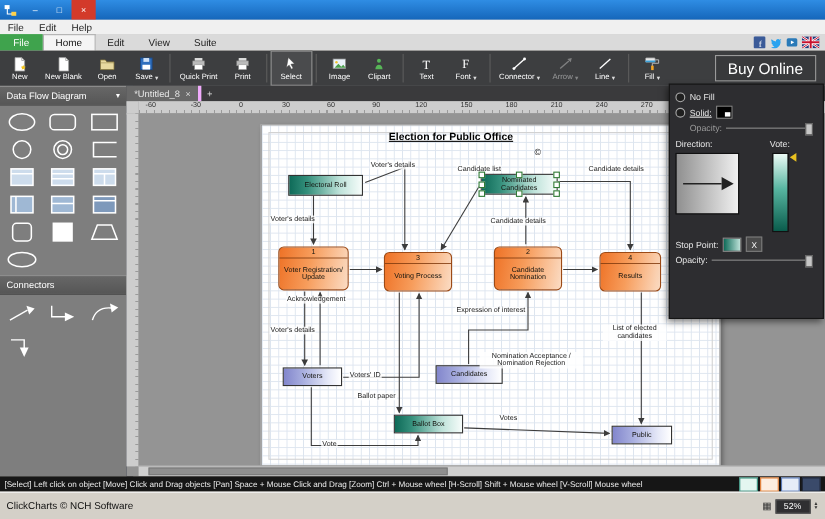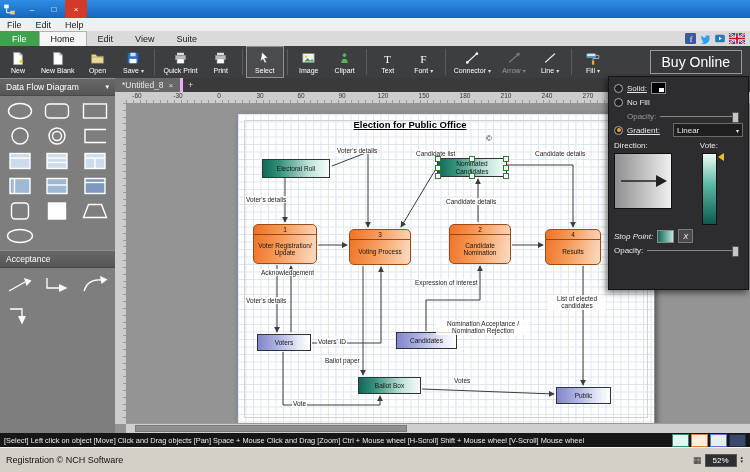--- a/index.html
+++ b/index.html
@@ -454,21 +454,21 @@
             <path d="M3.5 16.5L8.5 3.5h13l5 13z"></path>
           </svg>
         </div>
         <div class="shape-cell">
           <svg class="shape-svg" width="30" height="20" viewBox="0 0 30 20">
             <ellipse cx="15" cy="10" rx="12.5" ry="6.5"></ellipse>
           </svg>
         </div>
       </div>
     <div class="side-header">
-      <span>Acceptance</span>
+      <span>Connectors</span>
     </div>
     <div class="conn-grid" id="connGrid">
         <div class="conn-cell">
           <svg class="conn-svg" width="30" height="24" viewBox="0 0 30 24">
             <line x1="4" y1="17" x2="20" y2="8"></line>
             <path d="M19 4l7.5 2.5-5 5.5z" fill="#fff" stroke="none"></path>
           </svg>
         </div>
         <div class="conn-cell">
           <svg class="conn-svg" width="30" height="24" viewBox="0 0 30 24">
@@ -601,58 +601,50 @@
         </div>
     </div>
     <div class="hscroll">
       <span class="hthumb"></span>
     </div>
   </div>
 
   <div class="fill-panel">
     <div class="fp-row">
       <span class="radio"></span>
+      <span>No Fill</span>
+    </div>
+    <div class="fp-row">
+      <span class="radio"></span>
       <span class="fp-link">Solid:</span>
       <span class="swatch-bw"></span>
-    </div>
-    <div class="fp-row">
-      <span class="radio"></span>
-      <span>No Fill</span>
     </div>
     <div class="fp-row disabled">
       <span style="width:9px;"></span>
       <span>Opacity:</span>
       <span class="slider-track">
           <span class="slider-thumb"></span>
         </span>
     </div>
-    <div class="fp-row">
-      <span class="radio selected"></span>
-      <span class="fp-link">Gradient:</span>
-      <span class="dropdown">
-        <span>Linear</span>
-        <span class="dd">▾</span>
-      </span>
-    </div>
     <div class="fp-labels">
       <span>Direction:</span>
       <span class="stops-l">Vote:</span>
     </div>
     <div class="fp-preview">
       <div class="direction-box">
         <svg width="54" height="52">
             <line x1="5" y1="26" x2="40" y2="26" stroke="#222" stroke-width="1.5"></line>
             <path d="M40 20l11 6-11 6z" fill="#222"></path>
           </svg>
       </div>
       <div class="stops-bar">
         <span class="stop-marker"></span>
       </div>
     </div>
-    <div class="fp-row" style="margin-top:2px;font-style:italic;">
+    <div class="fp-row" style="margin-top:2px;">
       <span>Stop Point:</span>
       <span class="swatch-teal"></span>
       <span class="xbtn">X</span>
     </div>
     <div class="fp-row">
       <span>Opacity:</span>
       <span class="slider-track">
           <span class="slider-thumb"></span>
         </span>
     </div>
@@ -662,21 +654,21 @@
     <span>[Select] Left click on object [Move] Click and Drag objects [Pan] Space + Mouse Click and Drag [Zoom] Ctrl + Mouse wheel [H-Scroll] Shift + Mouse wheel [V-Scroll] Mouse wheel</span>
     <span class="thumbs" id="thumbs">
         <span class="thumb t1"></span>
         <span class="thumb t2"></span>
         <span class="thumb t3"></span>
         <span class="thumb t4"></span>
       </span>
   </div>
 
   <div class="bottombar">
-    <span>Registration © NCH Software</span>
+    <span>ClickCharts © NCH Software</span>
     <span class="zoom-area">
       <span class="grid-glyph">▦</span>
       <span class="zoom-box">52%</span>
       <span class="zoom-spin">
         <span>▲</span>
         <span>▼</span>
       </span>
     </span>
   </div>
 

